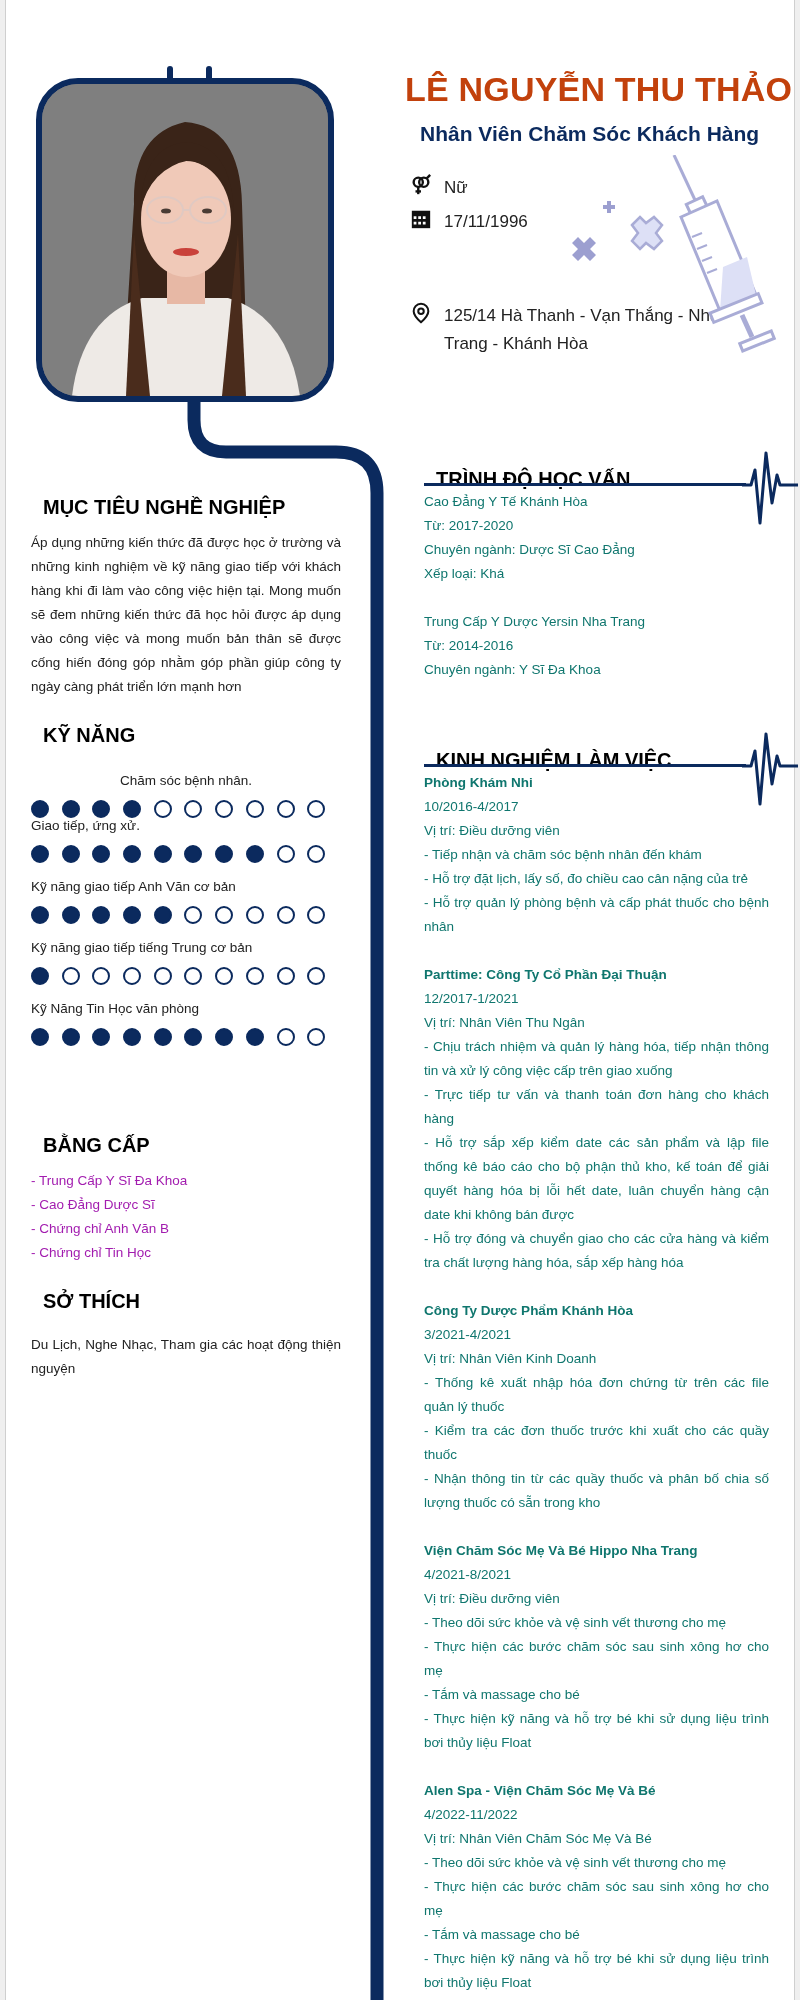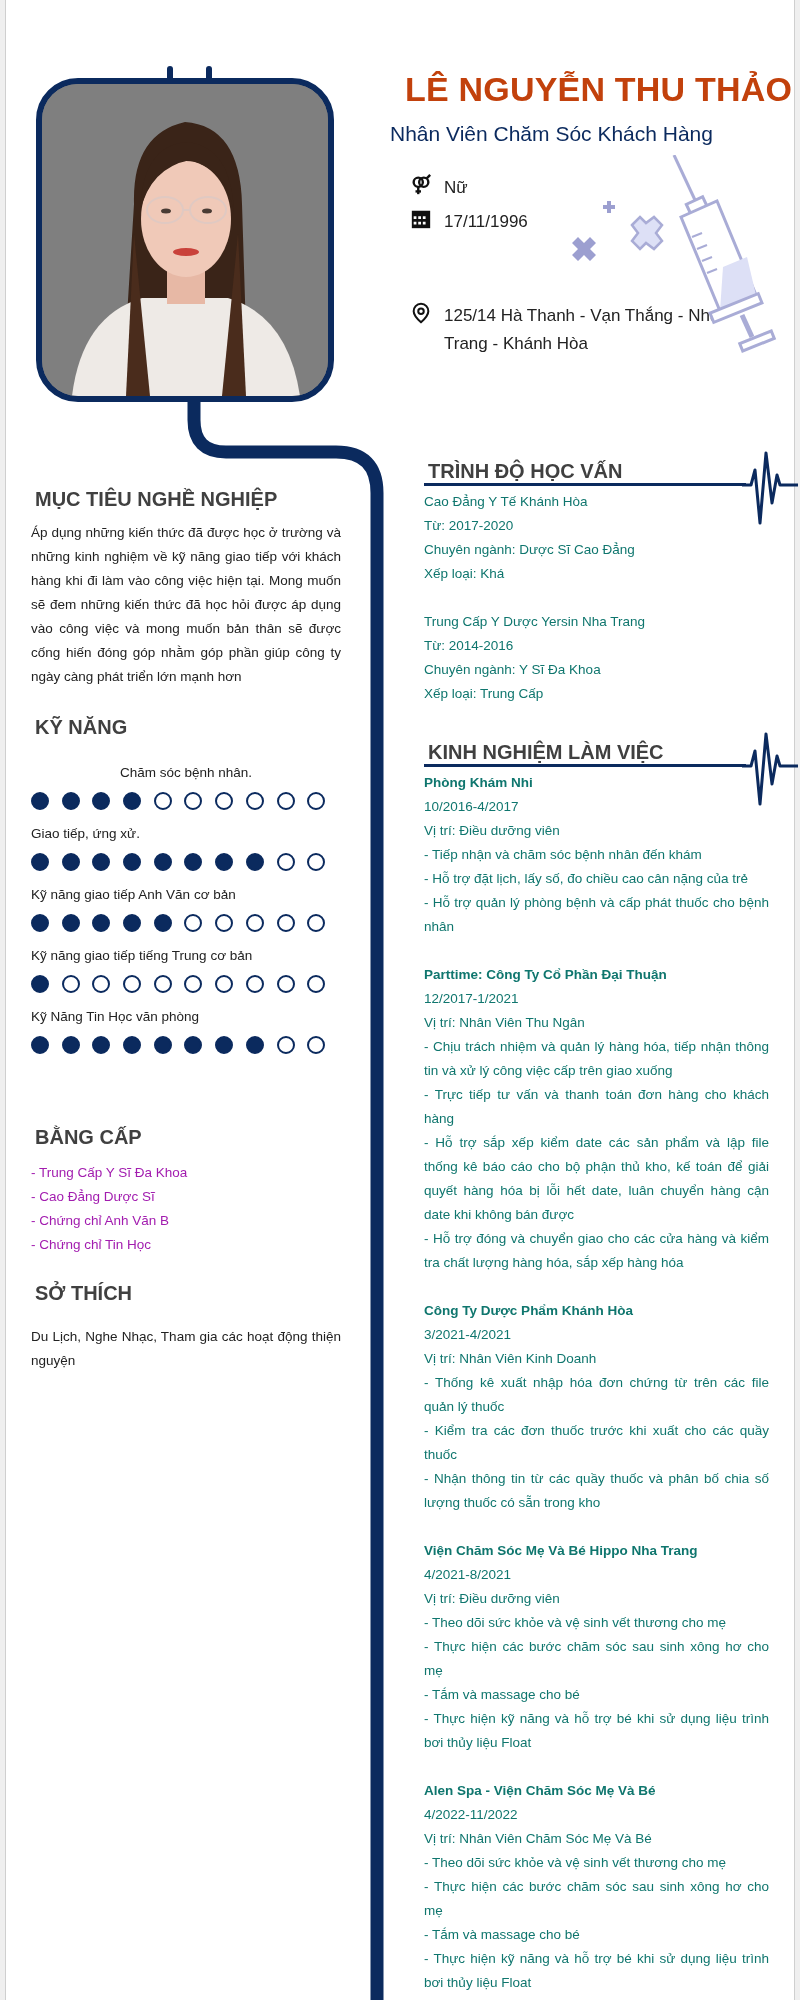--- a/index.html
+++ b/index.html
@@ -4,28 +4,28 @@
 <style>
   html,body{margin:0;padding:0;}
   body{width:800px;height:2000px;background:#efefef;position:relative;overflow:hidden;font-family:"Liberation Sans",sans-serif;color:#222;}
   .page{position:absolute;left:5px;top:0;width:788px;height:2000px;background:#fff;border-left:1px solid #cfcfcf;border-right:1px solid #cfcfcf;}
   
   .photo-frame{position:absolute;left:36px;top:78px;width:298px;height:324px;border:6px solid #0b2a5e;border-radius:42px;box-sizing:border-box;background:#7f7f7f;overflow:hidden;}
   .plug{position:absolute;top:66px;width:6px;height:18px;background:#0b2a5e;border-radius:3px 3px 0 0;}
   .portrait{position:absolute;left:0;top:0;width:100%;height:100%;}
   
   .name{position:absolute;left:405px;top:70px;font-size:34px;font-weight:bold;color:#c2410c;letter-spacing:0.2px;white-space:nowrap;}
-  .role{position:absolute;left:390px;top:122px;font-size:21px;font-weight:normal;color:#0b2a5e;white-space:nowrap;}
+  .role{position:absolute;left:420px;top:122px;font-size:21px;font-weight:bold;color:#0b2a5e;white-space:nowrap;}
   .info-row{position:absolute;left:410px;display:flex;align-items:flex-start;font-size:17px;color:#222;}
   .info-row .ic{width:22px;height:22px;margin-right:12px;flex:0 0 auto;}
   .info-row .txt{line-height:28px;}
   .deco{position:absolute;left:560px;top:155px;width:220px;height:200px;}
   
   .lcol{position:absolute;left:31px;width:310px;}
-  .sec-title{font-size:20px;font-weight:bold;color:#404040;margin:4px;white-space:nowrap;}
+  .sec-title{font-size:20px;font-weight:bold;color:#000000;margin:12px;white-space:nowrap;}
   .para{font-size:13.5px;line-height:24px;text-align:justify;color:#222;margin:0;}
   .skill-label{font-size:13.5px;color:#222;}
   .dots{display:flex;gap:12.7px;margin-top:12px;}
   .dot{width:18px;height:18px;border-radius:50%;box-sizing:border-box;border:2.5px solid #0b2a5e;}
   .dot.on{background:#0b2a5e;}
   .list-item{font-size:13.5px;line-height:24px;color:#a21caf;}
   
   .rcol{position:absolute;left:424px;width:345px;}
   .rsec{position:absolute;left:424px;width:370px;}
   .rsec .sec-title{font-size:20px;}
@@ -142,21 +142,21 @@
           <span class="dot on"></span>
           <span class="dot on"></span>
           <span class="dot"></span>
           <span class="dot"></span>
           <span class="dot"></span>
           <span class="dot"></span>
           <span class="dot"></span>
           <span class="dot"></span>
         </div>
       </div>
-      <div style="margin-top: 16px;">
+      <div style="">
         <div class="skill-label">Giao tiếp, ứng xử.</div>
         <div class="dots">
           <span class="dot on"></span>
           <span class="dot on"></span>
           <span class="dot on"></span>
           <span class="dot on"></span>
           <span class="dot on"></span>
           <span class="dot on"></span>
           <span class="dot on"></span>
           <span class="dot on"></span>
@@ -238,21 +238,20 @@
   <div class="block">
     <div class="line">Cao Đẳng Y Tế Khánh Hòa</div>
     <div class="line">Từ: 2017-2020</div>
     <div class="line">Chuyên ngành: Dược Sĩ Cao Đẳng</div>
     <div class="line">Xếp loại: Khá</div>
   </div>
   <div class="block">
     <div class="line">Trung Cấp Y Dược Yersin Nha Trang</div>
     <div class="line">Từ: 2014-2016</div>
     <div class="line">Chuyên ngành: Y Sĩ Đa Khoa</div>
-    <div class="line">Xếp loại: Trung Cấp</div>
   </div>
 </div>
 
 <div class="rsec" style="top:737px">
   <h2 class="sec-title">KINH NGHIỆM LÀM VIỆC</h2>
 </div>
 <div class="rule" style="top:764px;width:322px"></div>
 <svg class="ekg" style="left:742px;top:726px" viewBox="0 0 70 90">
   <polyline points="0,40 9,40 13,25 18,78 24,8 30,58 35,30 38,40 56,40" fill="none" stroke="#0b2a5e" stroke-width="3" stroke-linejoin="round"></polyline>
 </svg>

